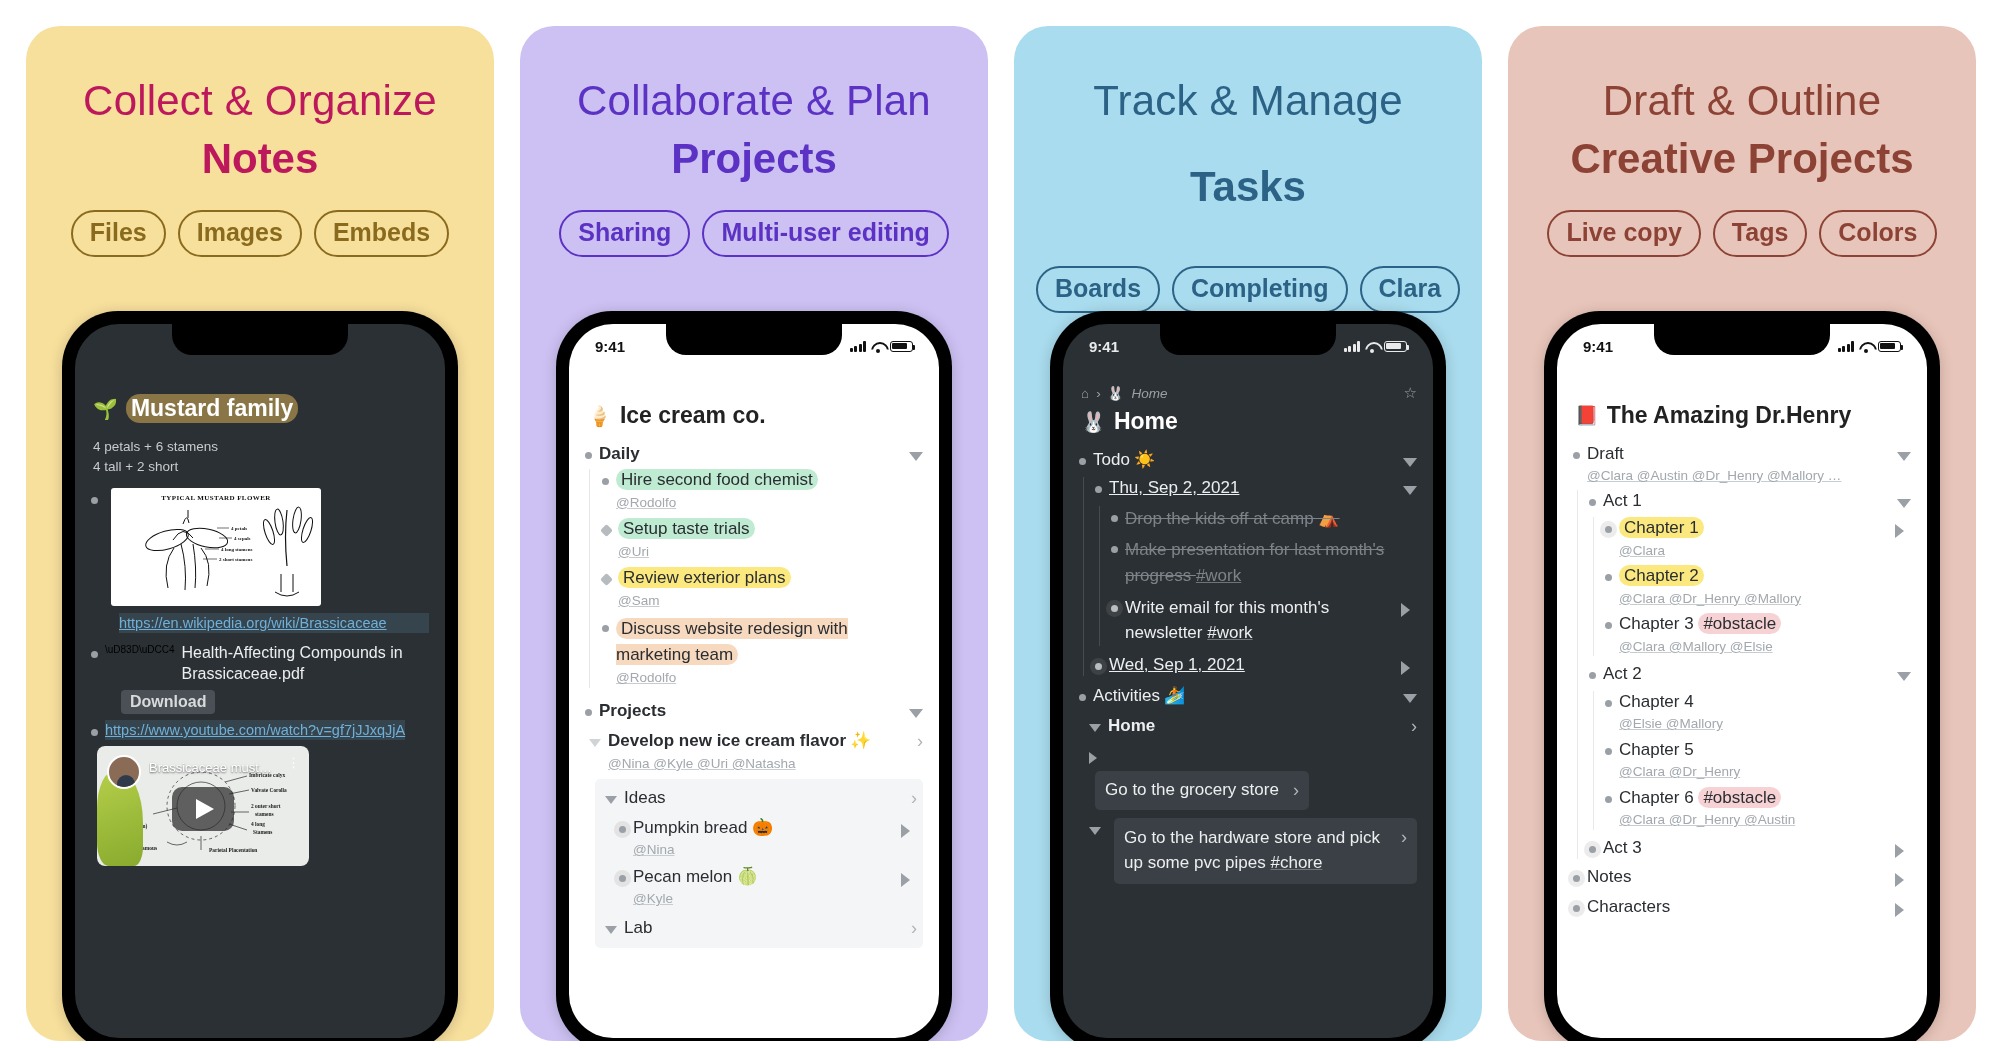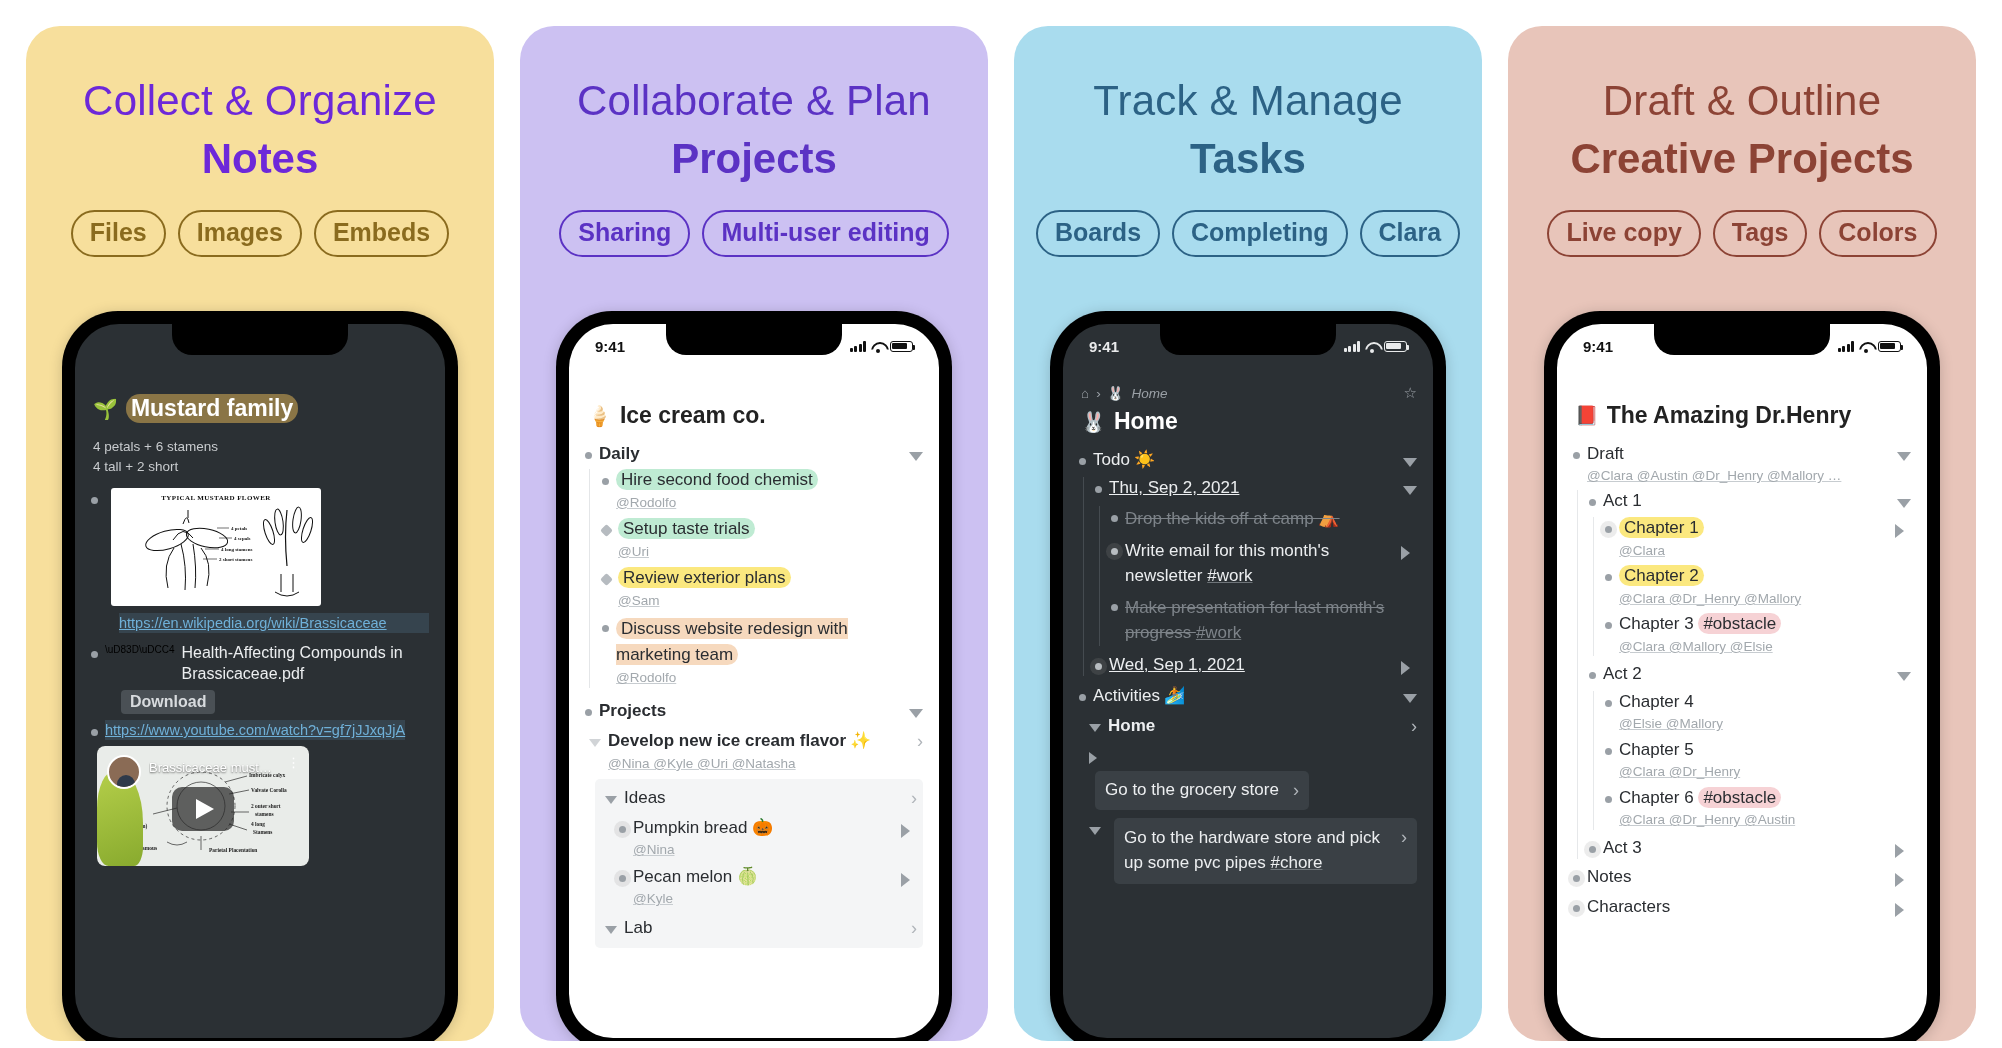--- a/index.html
+++ b/index.html
@@ -20,39 +20,39 @@
   .panel{
     flex:1 1 0;
     height:1015px;
     border-radius:34px;
     position:relative;
     overflow:hidden;
     display:flex; flex-direction:column; align-items:center;
   }
   .p1{ background:#F7DF9C; }
   .p2{ background:#CCC1F2; }
-  .p3{ background:#A9DCEE; }
+  .p3{ background:#A9DCEE;gap:28px; }
   .p4{ background:#E8C5BA; }
 
   .headline{
     margin-top:54px;
     font-size:42px;
     font-weight:400;
     letter-spacing:.2px;
     line-height:1;
     text-align:center;
   }
   .subline{
     margin-top:16px;
     font-size:42px;
     font-weight:700;
     line-height:1;
     text-align:center;
   }
-  .p1 .headline,.p1 .subline{ color:#6d28d9; }
+  .p1 .headline,.p1 .subline{ color:#be185d; }
   .p2 .headline,.p2 .subline{ color:#5B32C4; }
   .p3 .headline,.p3 .subline{ color:#2C6285; }
   .p4 .headline,.p4 .subline{ color:#8C4335; }
 
   .pills{
     margin-top:30px;
     display:flex; gap:12px; justify-content:center; flex-wrap:nowrap;
   }
   .pill{
     border:2px solid currentColor;
@@ -564,34 +564,34 @@
               <span class="caret">
                   <b></b>
                 </span>
             </div>
 
             <div class="vbar" style="margin-left:4px;padding-left:11px;">
               <div class="row" style="margin-top:6px;">
                 <div class="bullet"></div>
                 <span class="txt done" style="line-height:1.5;">Drop the kids off at camp ⛺</span>
               </div>
+              <div class="row" style="margin-top:6px;">
+                <div class="bullet"></div>
+                <div style="flex:1;">
+                  <span class="txt done" style="line-height:1.5;">Make presentation for last month's progress </span><span class="txt done tag">#work</span>
+                </div>
+              </div>
               <div class="row" style="margin-top:8px;">
                 <div class="bullet ring" style="background:#b8bdc1;"></div>
                 <div style="flex:1;">
                   <span class="txt" style="line-height:1.45;">Write email for this month's newsletter </span><span class="txt tag">#work</span>
                 </div>
                 <span class="caret r">
                     <b></b>
                   </span>
-              </div>
-              <div class="row" style="margin-top:6px;">
-                <div class="bullet"></div>
-                <div style="flex:1;">
-                  <span class="txt done" style="line-height:1.5;">Make presentation for last month's progress </span><span class="txt done tag">#work</span>
-                </div>
               </div>
             </div>
 
             <div class="row" style="margin-top:8px;">
               <div class="bullet ring" style="background:#b8bdc1;"></div>
               <span class="txt" style="text-decoration:underline;">Wed, Sep 1, 2021</span>
               <span class="caret r">
                   <b></b>
                 </span>
             </div>

